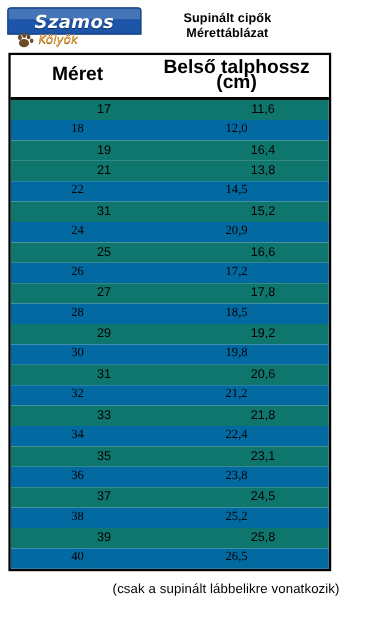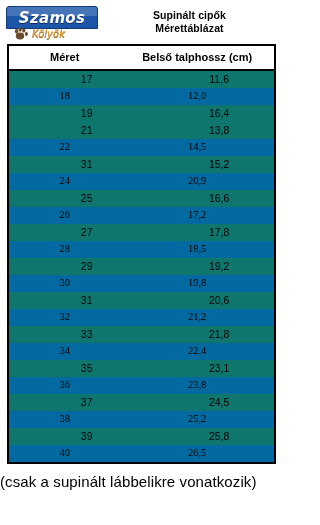--- a/index.html
+++ b/index.html
@@ -29,21 +29,21 @@
     box-sizing: border-box;
   }
   .logo {
     width: 96px;
     flex: 0 0 96px;
     position: relative;
     height: 40px;
   }
   .logo-banner {
     position: relative;
-    width: 92px;
+    width: 112px;
     height: 23px;
     background: #1d56a8;
     border: 1px solid #123b78;
     border-radius: 3px 3px 0 0;
     box-sizing: border-box;
     display: flex;
     align-items: center;
     justify-content: center;
     overflow: hidden;
   }
@@ -105,43 +105,43 @@
     table-layout: fixed;
   }
   th, td {
     text-align: center;
     font-size: 10.5px;
     line-height: 12px;
     padding: 2px 0 3px 0;
     font-weight: bold;
   }
   thead th {
-    font-size: 11px;
+    font-size: 16px;
     font-weight: bold;
     padding: 5px 0 6px 0;
     border-bottom: 2px solid #000000;
     background: #ffffff;
   }
   tbody tr.odd td {
     background: #0f766e;
     padding-left: 44px;
   }
   tbody tr.even td {
     background: #0369a1;
     font-family: Liberation Serif, serif;
   }
   tbody td {
     font-weight: normal;
   }
   col.size-col { width: 42%; }
   col.len-col  { width: 58%; }
   
   .footer {
-    text-align: left;
-    font-size: 15px;
+    text-align: right;
+    font-size: 11px;
     padding-top: 9px;
     letter-spacing: 0.1px;
   }
 </style>
 </head>
 <body>
 
 <div class="page">
 
   <div class="header">

